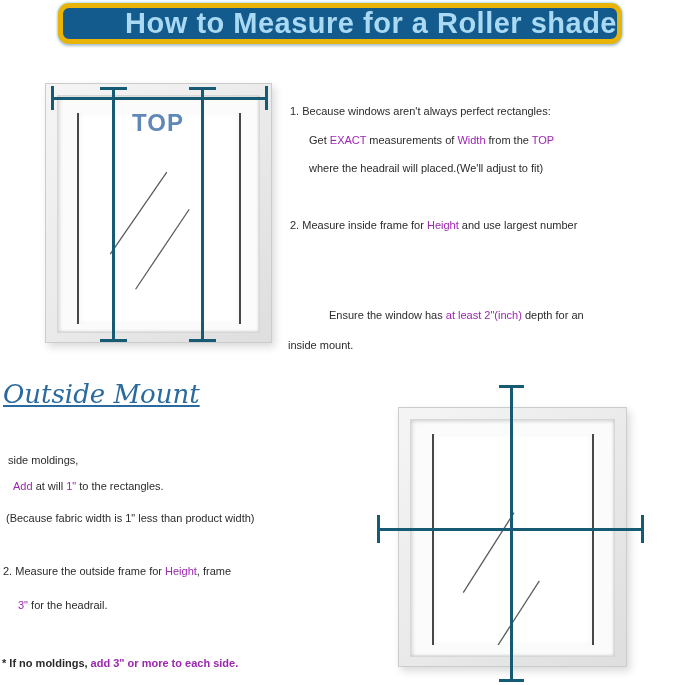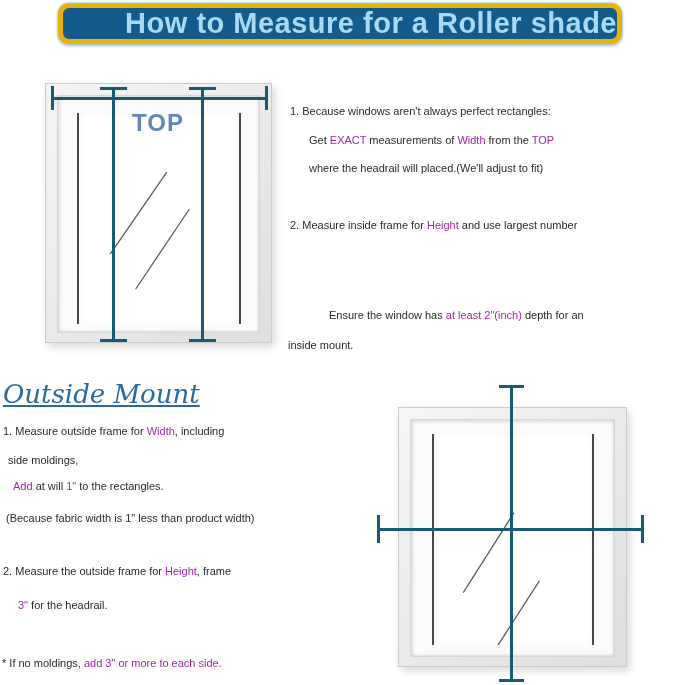--- a/index.html
+++ b/index.html
@@ -104,29 +104,28 @@
   <span class="tline" style="left:309px;top:134px;"><span>Get </span><span class="hl">EXACT</span><span> measurements of </span><span class="hl">Width</span><span> from the </span><span class="hl">TOP</span></span>
   <span class="tline" style="left:309px;top:162px;"><span>where the headrail will placed.(We'll adjust to fit)</span></span>
 
   <span class="tline" style="left:290px;top:219px;"><span>2. Measure inside frame for </span><span class="hl">Height</span><span> and use largest number</span></span>
 
   <span class="tline" style="left:288px;top:309px;margin-left:41px;"><span>Ensure the window has </span><span class="hl">at least 2"(inch)</span><span> depth for an</span></span>
   <span class="tline" style="left:288px;top:339px;"><span>inside mount.</span></span>
 
   <span class="sec-heading" style="left:3px;top:379px;text-decoration:underline;">Outside Mount</span>
 
-  <span class="tline" style="left:3px;top:425px;"><span>1. Measure outside frame for </span><span class="hl">Width</span><span>, including</span></span>
   <span class="tline" style="left:8px;top:454px;"><span>side moldings,</span></span>
   <span class="tline" style="left:13px;top:480px;"><span class="hl">Add</span><span> at will </span><span class="hl">1"</span><span> to the rectangles.</span></span>
   <span class="tline" style="left:6px;top:512px;"><span>(Because fabric width is 1" less than product width)</span></span>
 
   <span class="tline" style="left:3px;top:565px;"><span>2. Measure the outside frame for </span><span class="hl">Height</span><span>, frame</span></span>
   <span class="tline" style="left:18px;top:599px;"><span class="hl">3"</span><span>  for the headrail.</span></span>
 
-  <span class="tline" style="left:2px;top:657px;"><span>* If no moldings, </span><span class="hl">add 3" or more to each side.</span></span>
+  <span class="tline" style="left:2px;top:657px;font-weight:bold;"><span>* If no moldings, </span><span class="hl">add 3" or more to each side.</span></span>
 
   <div class="window" style="left:398px;top:407px;width:229px;height:260px;">
     <div class="frame-mid"></div>
     <div class="glass" style="left:33px;top:26px;width:162px;height:211px;">
       <svg viewBox="0 0 162 211">
         <line x1="30" y1="160" x2="82" y2="78" stroke="#5a5a5a" stroke-width="1.3"></line>
         <line x1="52" y1="235" x2="108" y2="148" stroke="#5a5a5a" stroke-width="1.3"></line>
       </svg>
     </div>
   </div>

